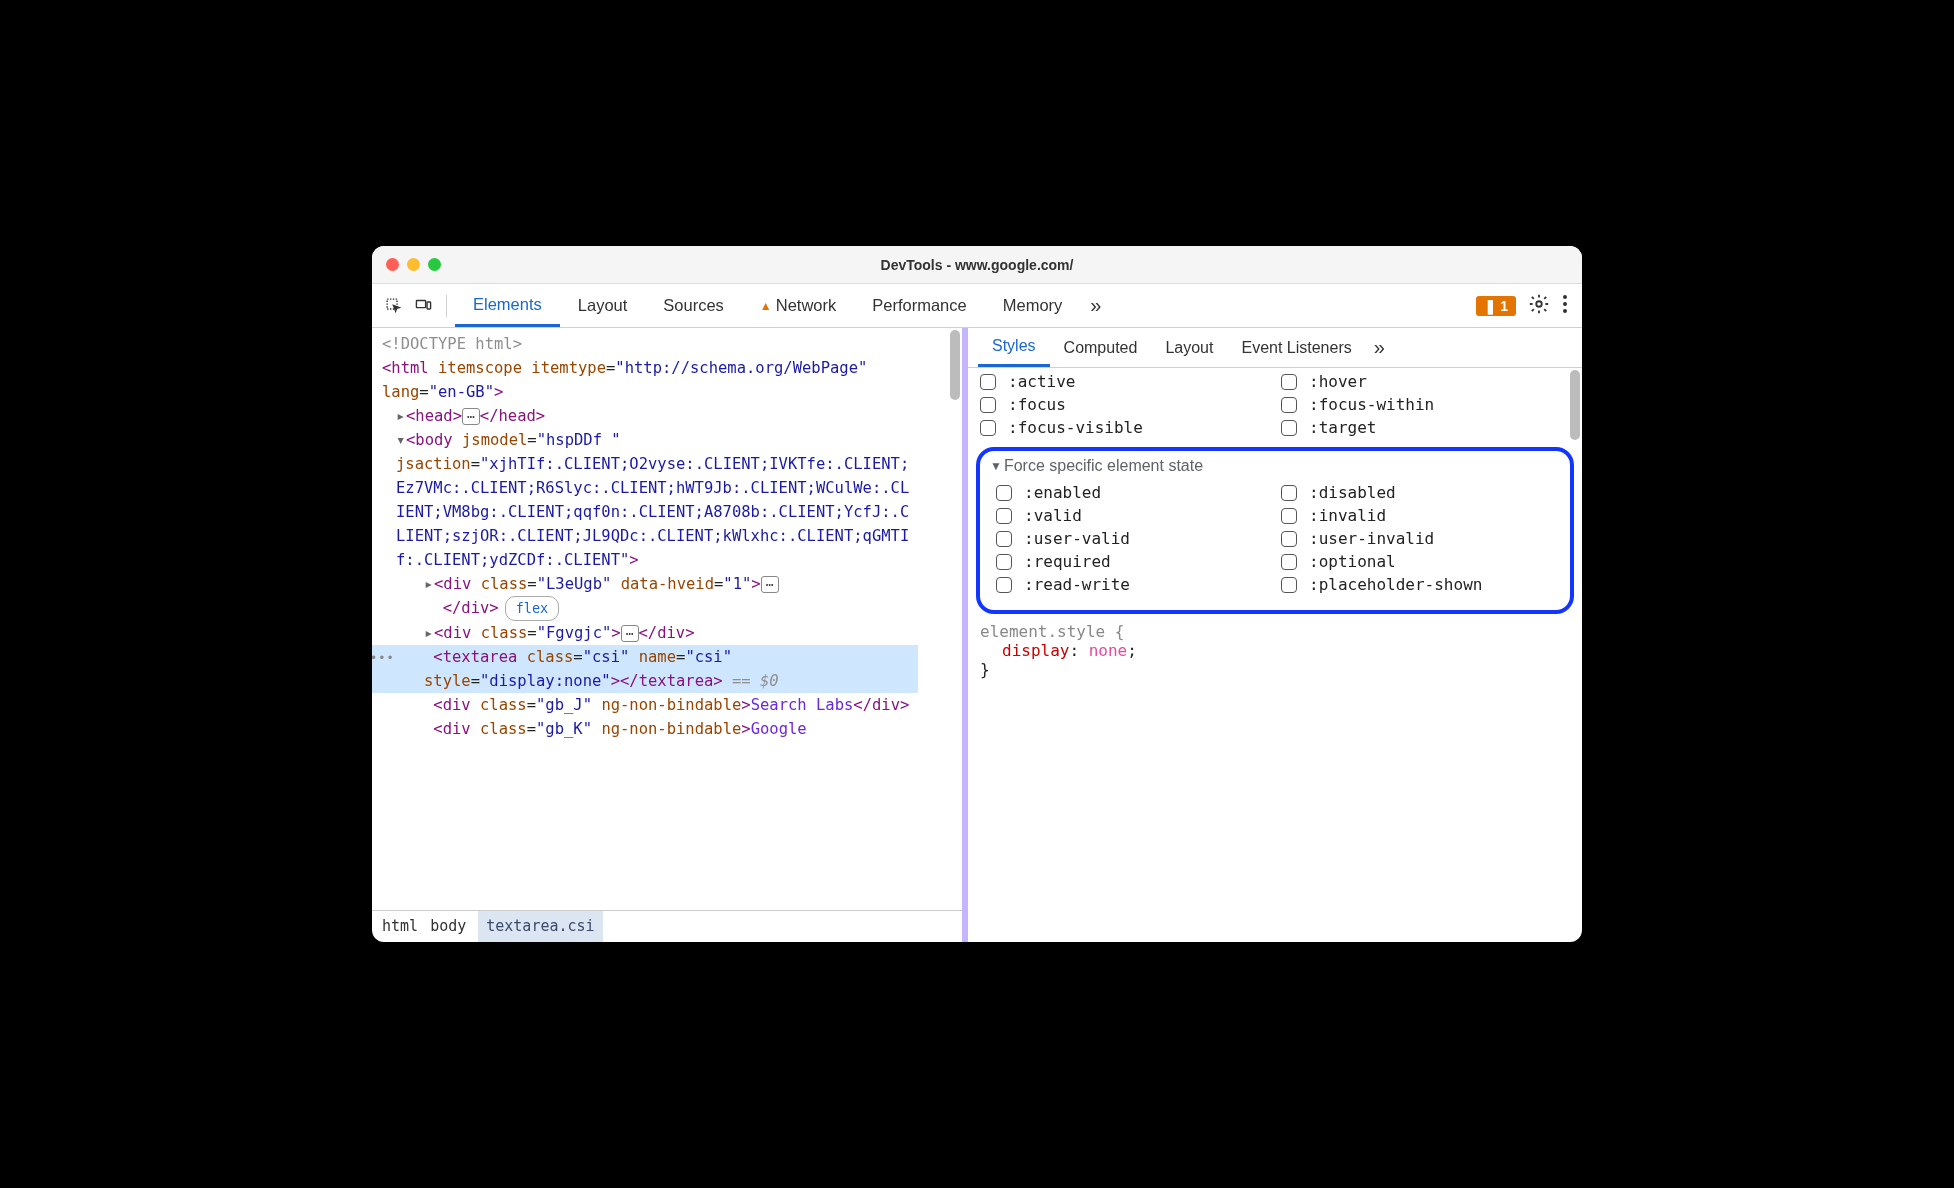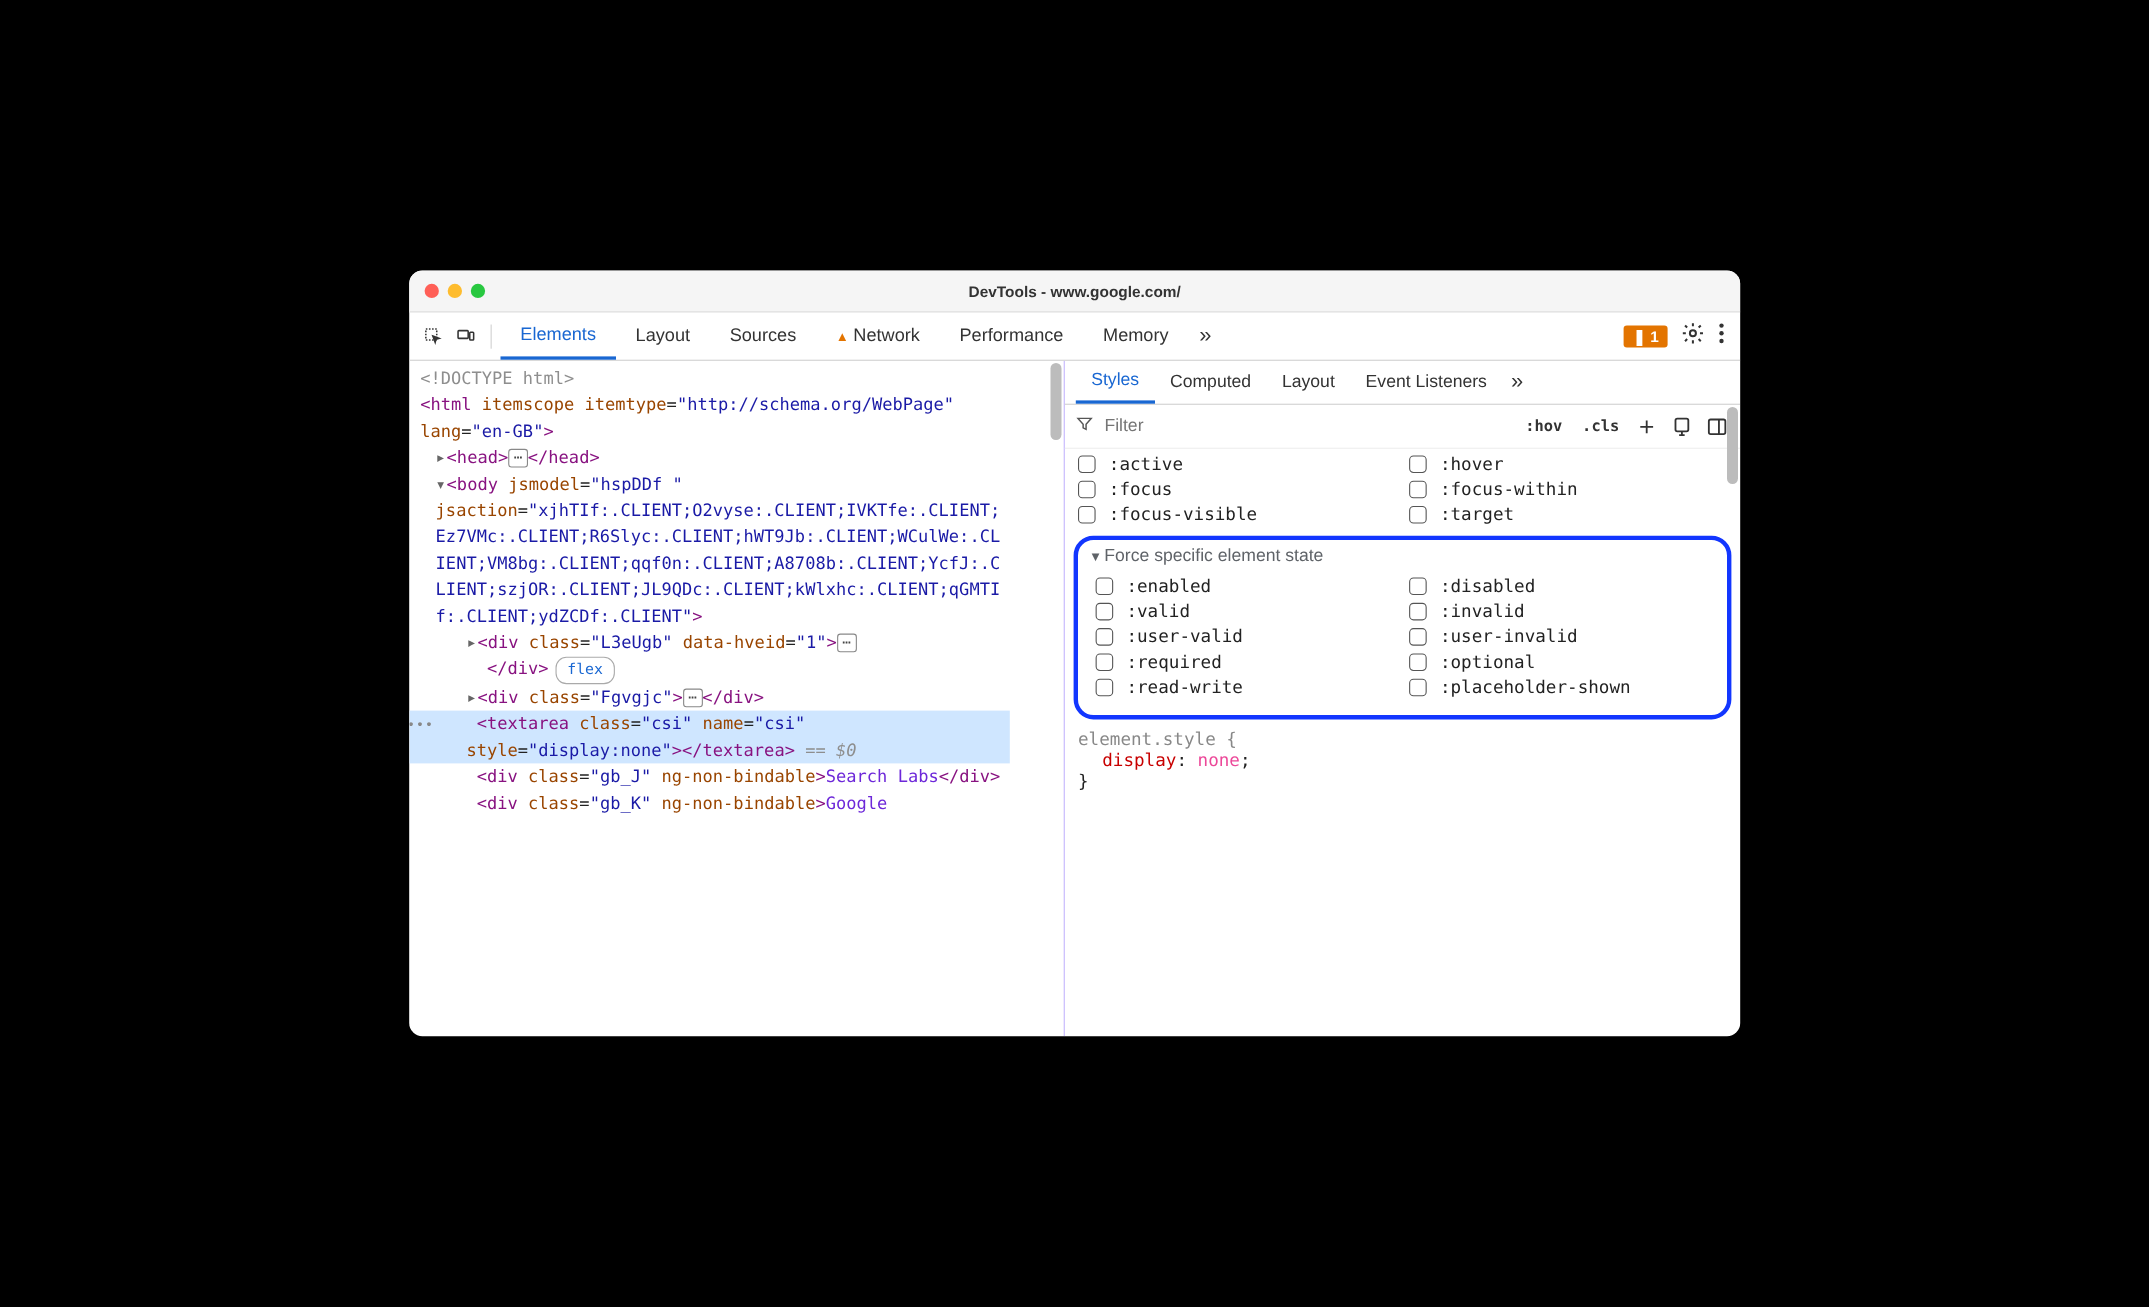--- a/index.html
+++ b/index.html
@@ -19,21 +19,21 @@
 .tabs { display: flex; align-items: stretch; height: 100%; flex: 1; }
 .tab { padding: 0 18px; font-size: 16.5px; color: #333; display: flex; align-items: center; cursor: pointer; }
 .tab.active { color: #1967d2; border-bottom: 3px solid #1967d2; }
 .tab.more { font-size: 20px; padding: 0 10px; }
 .warn-ic { color: #e37400; margin-right: 4px; font-size: 12px; }
 .tb-right { display: flex; align-items: center; gap: 12px; margin-left: auto; padding-right: 8px; }
 .badge { background: #e37400; color: #fff; padding: 2px 8px; border-radius: 3px; font-size: 14px; font-weight: 600; display: flex; align-items: center; gap: 4px; }
 .gear-ic, .dots-ic { color: #333; }
 .content { flex: 1; display: flex; overflow: hidden; }
 
-.left { width: 596px; display: flex; flex-direction: column; border-right: 1px solid #c4b5fd; font-family: "SF Mono", Menlo, Consolas, monospace; font-size: 15.5px; line-height: 1.55; position: relative; }
+.left { width: 596px; display: flex; flex-direction: column; border-right: 6px solid #c4b5fd; font-family: "SF Mono", Menlo, Consolas, monospace; font-size: 15.5px; line-height: 1.55; position: relative; }
 .tree { flex: 1; overflow: hidden; padding: 4px 0 0 10px; position: relative; }
 .tree-inner { position: absolute; width: 536px; }
 .vscroll { position: absolute; right: 0; top: 0; width: 14px; height: 100%; }
 .vscroll::after { content: ''; position: absolute; left: 2px; top: 2px; width: 10px; height: 70px; background: #bcbcbc; border-radius: 5px; }
 .t-gray { color: #8e8e8e; }
 .t-tag { color: #881280; }
 .t-attr { color: #994500; }
 .t-val { color: #1a1aa6; }
 .t-txt { color: #6d28d9; }
 .t-eq { color: #222; }
@@ -147,57 +147,35 @@
         <div class="line i3"><span class="arrow">▸</span><span class="t-tag">&lt;div</span> <span class="t-attr">class</span><span class="t-eq">=</span><span class="t-val">"Fgvgjc"</span><span class="t-tag">&gt;</span><span class="ellipsis-pill">⋯</span><span class="t-tag">&lt;/div&gt;</span></div>
         <div class="selrow">
           <span class="selgutter">•••</span>
           <div class="line i3"><span class="t-tag">&nbsp;&lt;textarea</span> <span class="t-attr">class</span><span class="t-eq">=</span><span class="t-val">"csi"</span> <span class="t-attr">name</span><span class="t-eq">=</span><span class="t-val">"csi"</span> <span class="t-attr">style</span><span class="t-eq">=</span><span class="t-val">"display:none"</span><span class="t-tag">&gt;&lt;/textarea&gt;</span><span class="t-gray" style="font-style:italic"> == $0</span></div>
         </div>
         <div class="line i3">&nbsp;<span class="t-tag">&lt;div</span> <span class="t-attr">class</span><span class="t-eq">=</span><span class="t-val">"gb_J"</span> <span class="t-attr">ng-non-bindable</span><span class="t-tag">&gt;</span><span class="t-txt">Search Labs</span><span class="t-tag">&lt;/div&gt;</span></div>
         <div class="line i3">&nbsp;<span class="t-tag">&lt;div</span> <span class="t-attr">class</span><span class="t-eq">=</span><span class="t-val">"gb_K"</span> <span class="t-attr">ng-non-bindable</span><span class="t-tag">&gt;</span><span class="t-txt">Google</span></div>
         </div>
         <div class="vscroll"></div>
       </div>
+      <div class="breadcrumbs">
+        <span class="bc">html</span>
+        <span class="bc">body</span>
+        <span class="bc sel">textarea.csi</span>
+      </div>
     </div>
 
     <div class="right">
       <div class="rtabs">
         <div class="rtab active">Styles</div>
         <div class="rtab">Computed</div>
         <div class="rtab">Layout</div>
         <div class="rtab">Event Listeners</div>
         <div class="rtab more">»</div>
       </div>
-      <div class="rfilter">
-        <span class="filter-ic">
-          <svg width="16" height="16" viewBox="0 0 24 24" fill="none" stroke="currentColor" stroke-width="2">
-              <path d="M3 5 H21 L14 13 V20 L10 18 V13 Z"></path>
-            </svg>
-        </span>
-        <input class="filter-input" placeholder="Filter" style="">
-        <span class="hov">:hov</span>
-        <span class="cls">.cls</span>
-        <span class="plus-ic">
-          <svg width="20" height="20" viewBox="0 0 24 24" stroke="currentColor" stroke-width="2">
-              <path d="M12 5v14M5 12h14"></path>
-            </svg>
-        </span>
-        <span class="device-ic">
-          <svg width="20" height="20" viewBox="0 0 24 24" fill="none" stroke="currentColor" stroke-width="2">
-              <rect x="5" y="3" width="14" height="14" rx="2"></rect>
-              <path d="M9 21h6M12 17v4"></path>
-            </svg>
-        </span>
-        <span class="side-ic">
-          <svg width="20" height="20" viewBox="0 0 24 24" fill="none" stroke="currentColor" stroke-width="2">
-              <rect x="3" y="4" width="18" height="16" rx="2"></rect>
-              <line x1="14" y1="4" x2="14" y2="20"></line>
-            </svg>
-        </span>
-      </div>
 
 
       <div class="cbx-grid">
         <div class="cbx-row">
             <span class="cbx"></span>
             <span>:active</span>
           </div>
         <div class="cbx-row">
             <span class="cbx"></span>
             <span>:hover</span>

